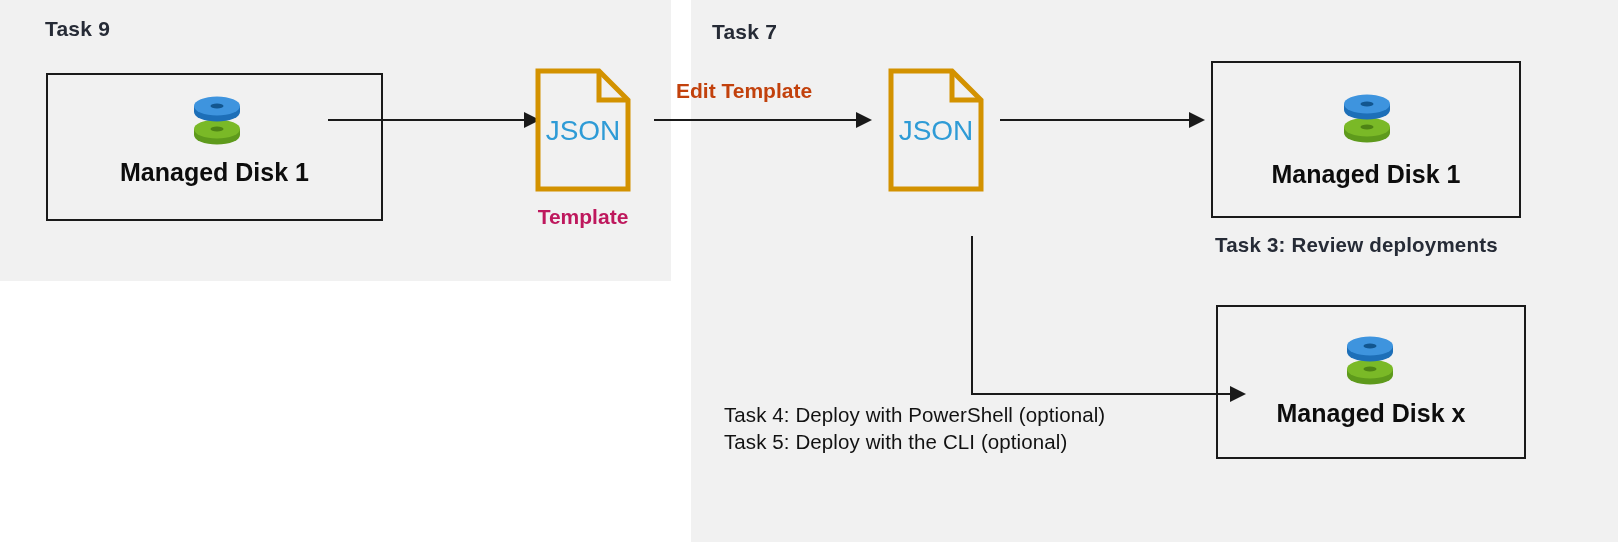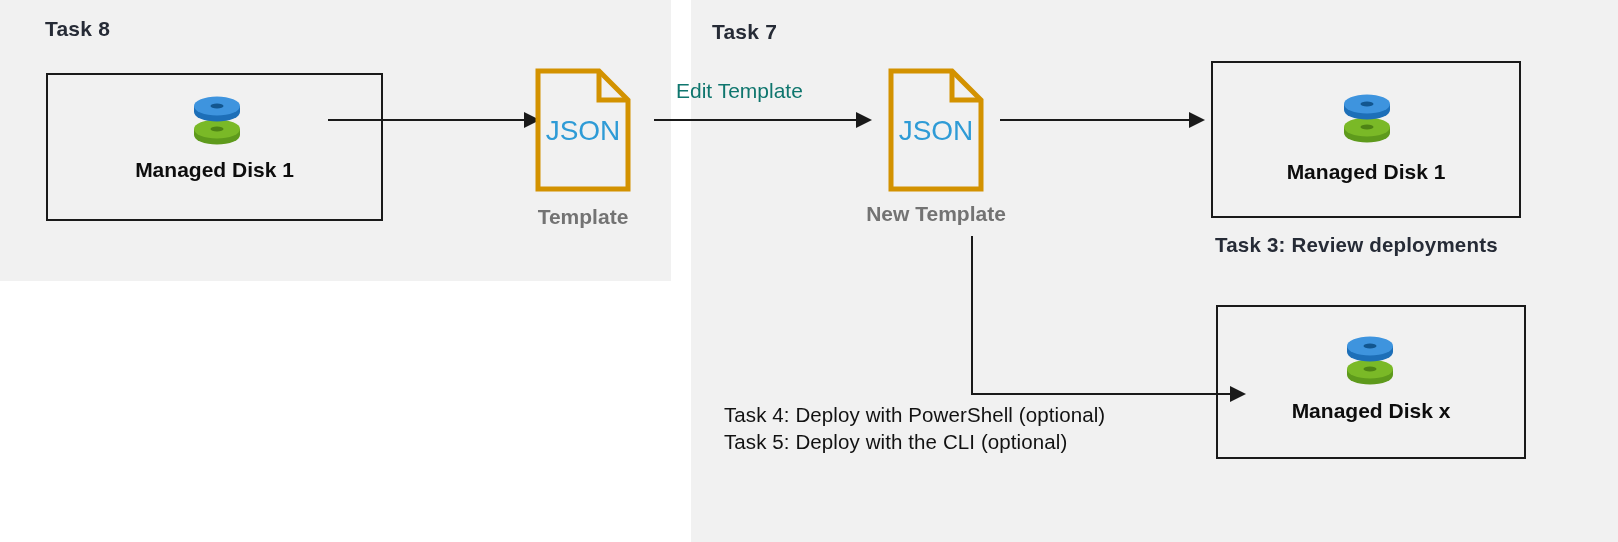--- a/index.html
+++ b/index.html
@@ -63,21 +63,21 @@
   }
   .disk-icon svg { display: block; width: 100%; height: 100%; }
   #disk-icon-left  { left: 188px;  top: 88px; }
   #disk-icon-right { left: 1338px; top: 86px; }
   #disk-icon-x     { left: 1341px; top: 328px; }
 
   
   .box-caption {
     position: absolute;
     font-weight: bold;
-    font-size: 21px;
+    font-size: 25px;
     color: #0d0d0d;
     white-space: nowrap;
     text-align: center;
   }
   #caption-disk1-left  { left: 46px;   top: 158px; width: 337px; }
   #caption-disk1-right { left: 1211px; top: 160px; width: 310px; }
   #caption-diskx       { left: 1216px; top: 399px; width: 310px; }
 
   
   .json-file {
@@ -86,43 +86,43 @@
     height: 136px;
   }
   .json-file svg { display: block; width: 100%; height: 100%; }
   #json-template     { left: 535px; top: 62px; }
   #json-new-template { left: 888px; top: 62px; }
 
   .file-caption {
     position: absolute;
     font-weight: bold;
     font-size: 21px;
-    color: #737373;
+    color: #be185d;
     white-space: nowrap;
     text-align: center;
   }
   #caption-template     { left: 495px; top: 205px; width: 176px; }
   #caption-new-template { left: 838px; top: 202px; width: 196px; }
 
   
   .connector {
     position: absolute;
   }
   .connector svg { display: block; overflow: visible; }
   #conn-disk-to-template   { left: 328px;  top: 108px; }
   #conn-template-to-new    { left: 654px;  top: 108px; }
   #conn-new-to-disk1       { left: 1000px; top: 108px; }
   #conn-new-to-diskx       { left: 962px;  top: 236px; }
 
   
   .arrow-label {
     position: absolute;
-    font-weight: normal;
+    font-weight: bold;
     font-size: 21px;
-    color: #0f766e;
+    color: #c2410c;
     white-space: nowrap;
   }
   #label-edit-template { left: 676px;  top: 79px; }
   #label-deploy-portal { left: 1003px; top: 79px; }
 
   
   .task-note {
     position: absolute;
     font-weight: normal;
     font-size: 20.5px;
@@ -134,21 +134,21 @@
   #note-task5 { left: 724px; top: 430px; text-align: center; }
 </style>
 </head>
 <body>
 
 <div class="stage">
 
   <div class="panel" id="panel-task1"></div>
   <div class="panel" id="panel-task2"></div>
 
-  <div class="section-label" id="label-task1">Task 8</div>
+  <div class="section-label" id="label-task1">Task 9</div>
   <div class="section-label" id="label-task2">Task 7</div>
   <div class="section-label" id="label-task3">Task 3: Review deployments</div>
 
   <div class="resource-box" id="box-disk1-left"></div>
 
   <div class="disk-icon" id="disk-icon-left">
     <svg viewBox="0 0 58 62" xmlns="http://www.w3.org/2000/svg">
 
       <ellipse cx="29" cy="47" rx="23" ry="9.5" fill="#5e9a1c"></ellipse>
       <rect x="6" y="41" width="46" height="6" fill="#5e9a1c"></rect>
@@ -188,21 +188,20 @@
     </svg>
   </div>
 
   <div class="json-file" id="json-new-template">
     <svg viewBox="0 0 96 124" xmlns="http://www.w3.org/2000/svg">
       <path d="M3 3 H64 L93 32 V121 H3 Z" fill="none" stroke="#d39200" stroke-width="5" stroke-linejoin="miter"></path>
       <path d="M64 3 V32 H93" fill="none" stroke="#d39200" stroke-width="5" stroke-linejoin="miter"></path>
       <text x="48" y="72" text-anchor="middle" font-family="Liberation Sans, sans-serif" font-size="28" fill="#2e9bd6">JSON</text>
     </svg>
   </div>
-  <div class="file-caption" id="caption-new-template">New Template</div>
 
   <div class="connector" id="conn-new-to-disk1">
     <svg width="205" height="24" viewBox="0 0 205 24" xmlns="http://www.w3.org/2000/svg">
       <line x1="0" y1="12" x2="189" y2="12" stroke="#1a1a1a" stroke-width="2"></line>
       <polygon points="189,4 205,12 189,20" fill="#1a1a1a"></polygon>
     </svg>
   </div>
 
   <div class="resource-box" id="box-disk1-right"></div>
   <div class="disk-icon" id="disk-icon-right">

